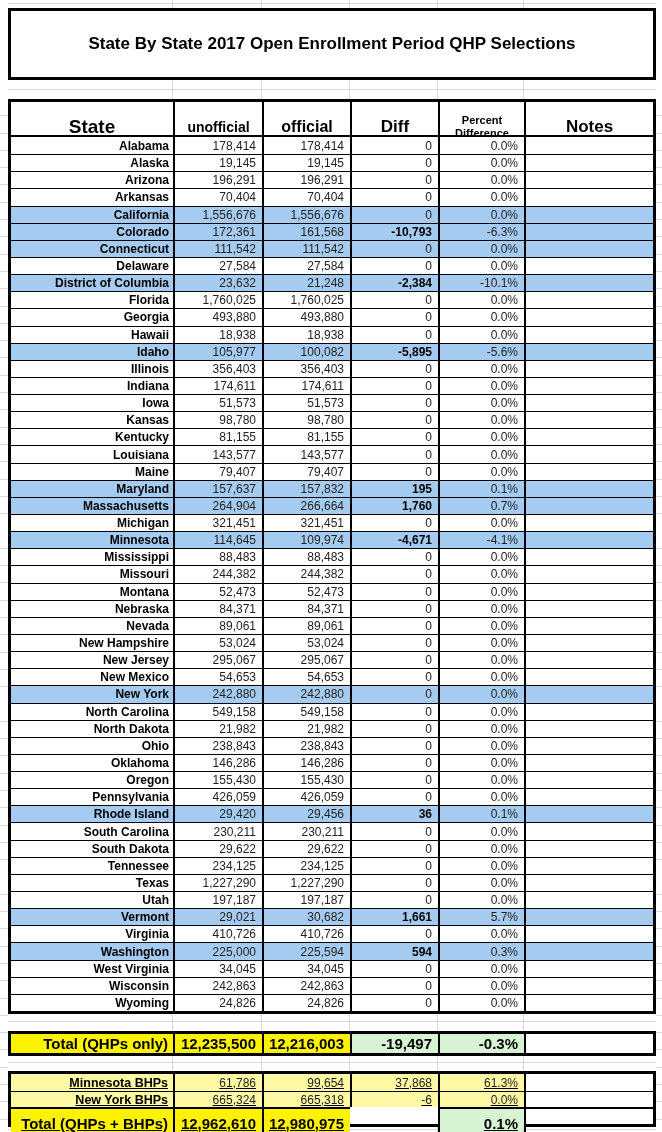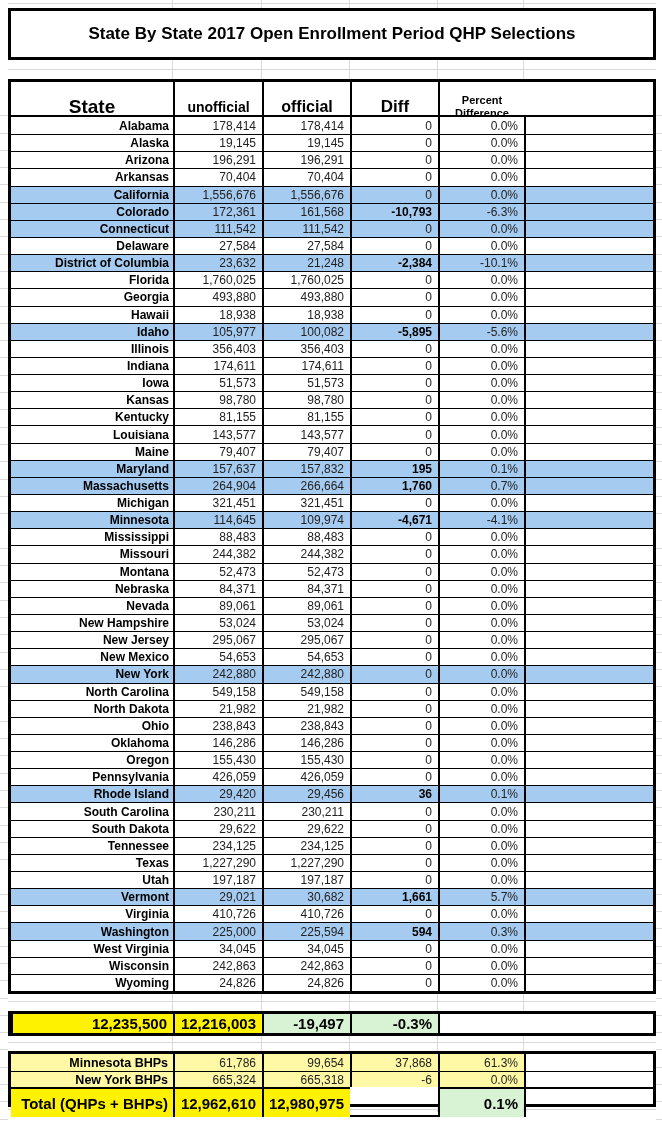--- a/index.html
+++ b/index.html
@@ -15,21 +15,21 @@
   .gap{display:grid;grid-template-columns:165px 89px 88px 88px 86px 1fr;
     background-image:linear-gradient(to bottom,transparent calc(50% - 1px),var(--grid-line) calc(50% - 1px),var(--grid-line) 50%,transparent 50%);}
   .gap>div{border-right:1px solid var(--grid-line);}
   .gap>div:last-child{border-right:none;}
   .side{position:absolute;top:99px;height:1028px;
     background:repeating-linear-gradient(to bottom,transparent 0,transparent 16.3px,var(--grid-line) 16.3px,var(--grid-line) 17.3px);}
   #left-margin{left:0;width:8px;}
   #right-margin{left:656px;width:6px;}
 
   
-  #title-box{height:52px;border:3px solid #000;display:flex;flex-direction:column;
+  #title-box{height:72px;border:3px solid #000;display:flex;flex-direction:column;
     align-items:center;justify-content:center;}
   .title-line{font-size:17px;font-weight:bold;color:#000;line-height:1.45;}
 
   
   .cols{display:grid;grid-template-columns:162px 89px 88px 88px 86px 129px;}
 
   
   #tbl-header{height:36px;border:3px solid #000;border-bottom:none;}
   .hc{display:flex;align-items:center;justify-content:center;text-align:center;
     font-weight:bold;color:#000;box-sizing:border-box;padding:12px 2px;}
@@ -48,21 +48,21 @@
     color:#222;overflow:hidden;white-space:nowrap;}
   .st{justify-content:flex-end;font-weight:bold;color:#000;padding-right:4px;}
   .num{justify-content:flex-end;padding-right:6px;}
   .bl{border-left:2px solid #000;}
   .bt{border-top:1px solid #000;}
   .hl{background:var(--row-highlight);}
   .bold{font-weight:bold;color:#000;}
 
   
   #total-qhps-row{height:25px;border:3px solid #000;}
-  #bhp-block{height:56px;border:3px solid #000;grid-template-rows:17px 16px 1fr;}
+  #bhp-block{height:56px;border:3px solid #000;grid-template-rows:17px 16px 1fr;text-decoration:underline;}
   .tlabel{justify-content:flex-end;font-weight:bold;font-size:15px;color:#000;padding-right:5px;}
   .tnum{font-size:15px;font-weight:bold;color:#000;padding-left:28px;}
   .blabel{justify-content:flex-end;font-weight:bold;font-size:12.5px;color:#000;padding-right:5px;}
   .yel{background:var(--total-yellow);}
   .pale{background:var(--bhp-yellow);}
   .grn{background:var(--diff-green);}
   .tt{border-top:2px solid #000;}
   .rel{position:relative;margin-top:28px;}
   .tri{position:absolute;left:0;top:0;width:0;height:0;
     border-top:7px solid var(--marker-green);border-right:7px solid transparent;}
@@ -94,20 +94,21 @@
     <div></div>
     <div></div>
 </div>
 
 <div id="tbl-header" class="block cols">
   <div class="hc">State</div>
   <div class="hc">unofficial</div>
   <div class="hc">official</div>
   <div class="hc">Diff</div>
   <div class="hc">Percent Difference</div>
+  <div class="hc">Notes</div>
 </div>
 
 <div id="state-rows" class="block cols">
     <div class="c st">Alabama</div>
     <div class="c num bl">178,414</div>
     <div class="c num bl">178,414</div>
     <div class="c num bl">0</div>
     <div class="c num bl">0.0%</div>
     <div class="c bl"></div>
     <div class="c st bt">Alaska</div>
@@ -415,20 +416,21 @@
 <div class="gap block" style="height:17px;">
   <div></div>
     <div></div>
     <div></div>
     <div></div>
     <div></div>
     <div></div>
 </div>
 
 <div id="total-qhps-row" class="block cols">
+    <div class="c tlabel yel">Total (QHPs only)</div>
     <div class="c num tnum bl yel">12,235,500</div>
     <div class="c num tnum bl yel">12,216,003</div>
     <div class="c num tnum bl grn">-19,497</div>
     <div class="c num tnum bl grn">-0.3%</div>
     <div class="c bl"></div>
   </div>
 
 <div class="gap block" style="height:15px;">
   <div></div>
     <div></div>

